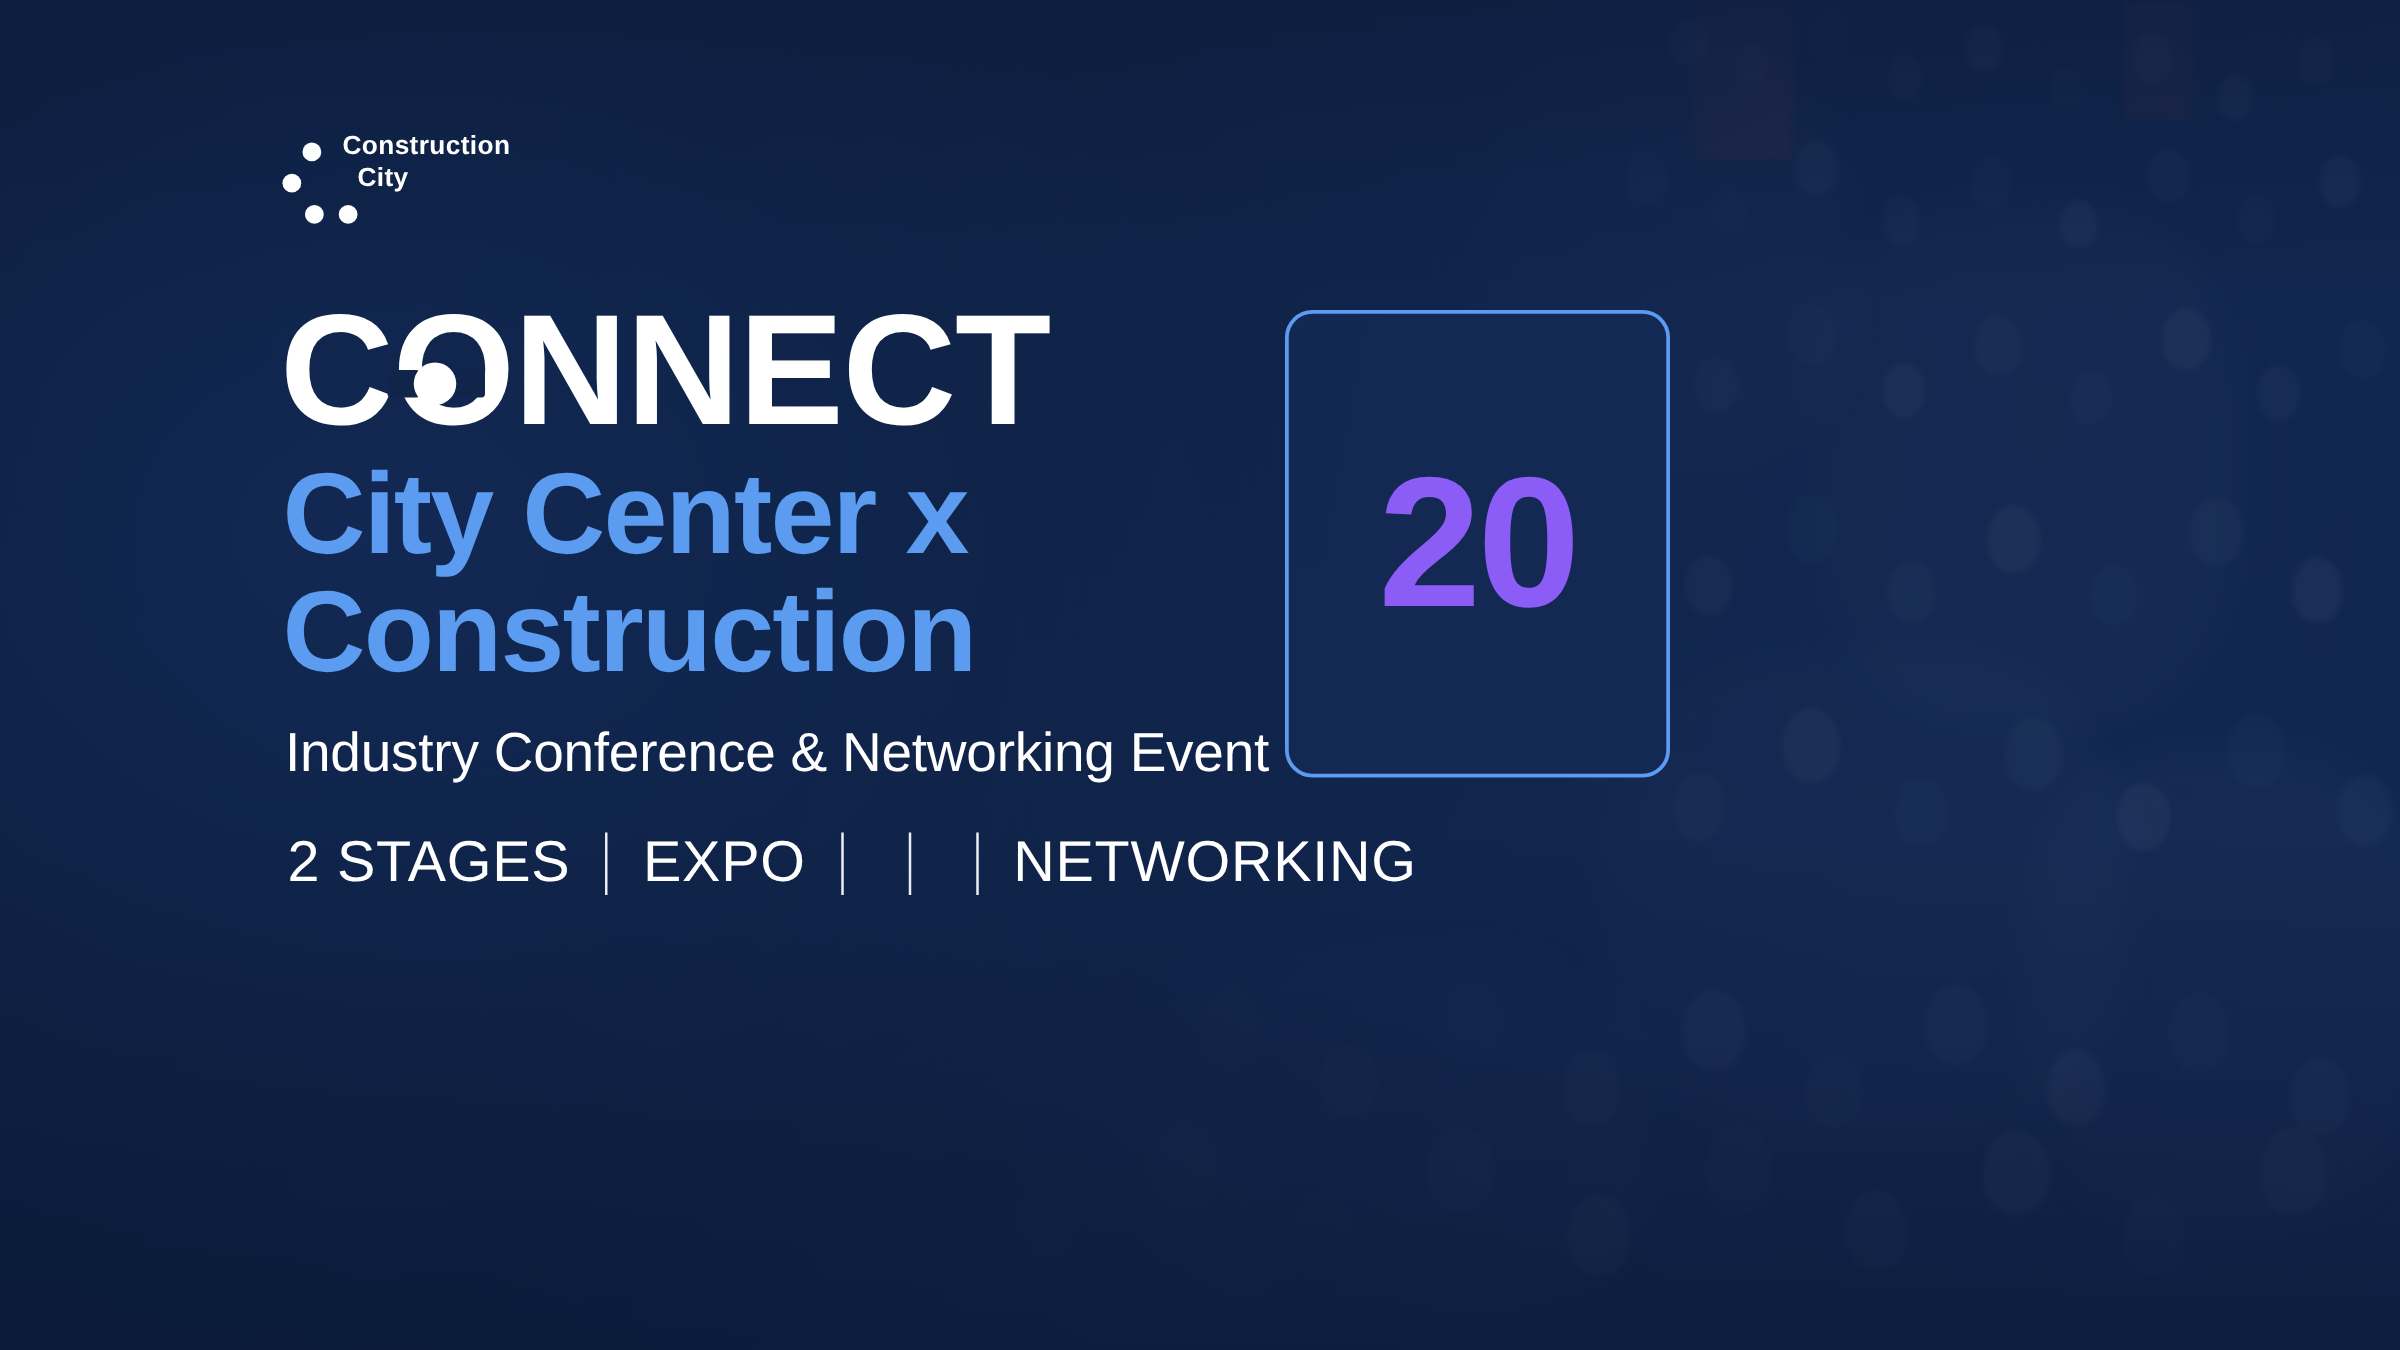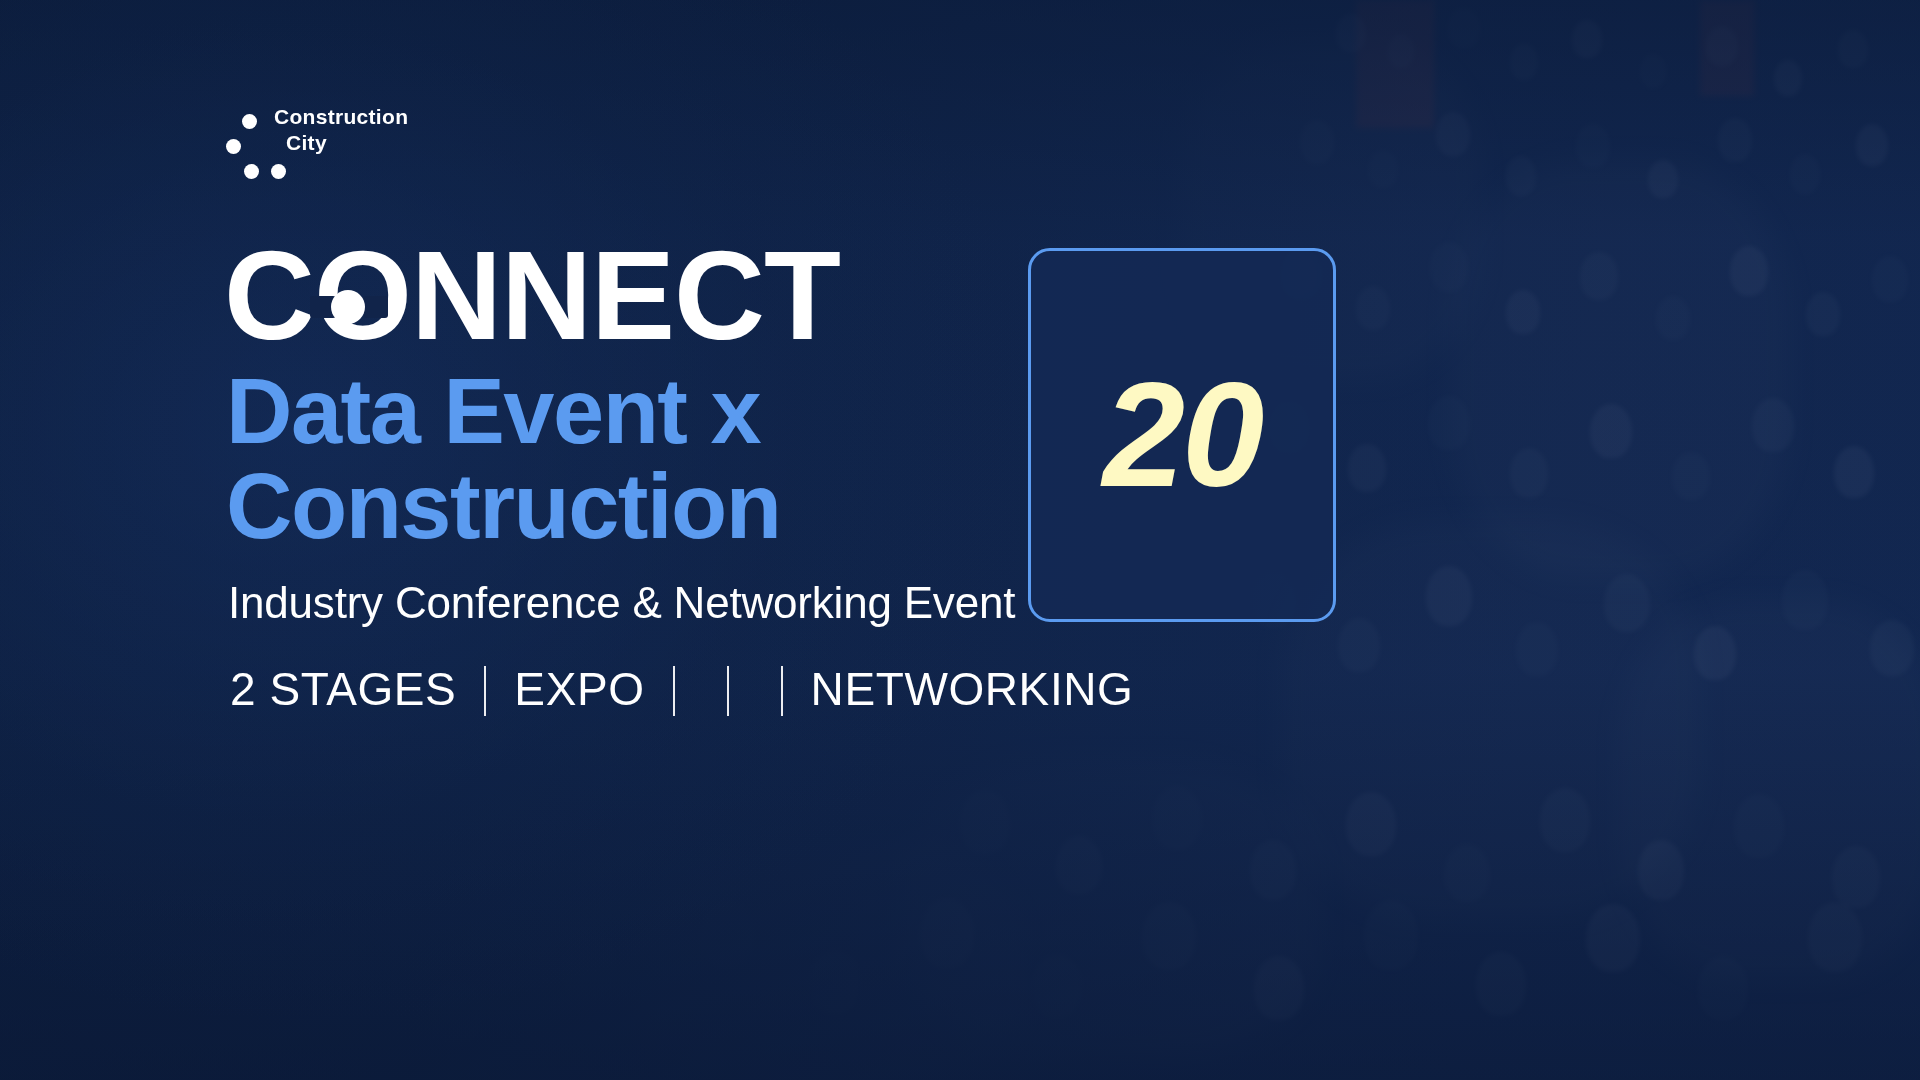--- a/index.html
+++ b/index.html
@@ -188,26 +188,25 @@
     width:308px; height:374px;
     border:3px solid #5B9BF0;
     border-radius:22px;
     background:rgba(19,41,84,0.88);
     display:flex;
     flex-direction:column;
     align-items:center;
     justify-content:center;
   }
   .date-day {
-    color:#fef9c3;
+    color:#8b5cf6;
     font-size:148px;
     font-weight:bold;
     line-height:0.86;
     letter-spacing:-3px;
-    font-style:italic;
   }
   .date-month {
     color:#ffffff;
     font-size:82px;
     font-weight:bold;
     line-height:0.96;
     letter-spacing:-1px;
     margin-top:2px;
   }
   .date-year {
@@ -327,21 +326,21 @@
     </div>
 
     <div class="wordmark">
       <span class="wm-text">CONNECT</span>
       <span class="wm-notch n1"></span>
       <span class="wm-notch n2"></span>
       <span class="wm-dot"></span>
     </div>
 
     <div class="headline">
-      <span>Data Event x</span>
+      <span>City Center x</span>
       <span class="ln2">Construction</span>
     </div>
 
     <div class="subtitle">Industry Conference &amp; Networking Event</div>
 
     <div class="features">
       <span class="feature-item">2 STAGES</span>
       <span class="feature-sep"></span>
       <span class="feature-item">EXPO</span>
       <span class="feature-sep"></span>

